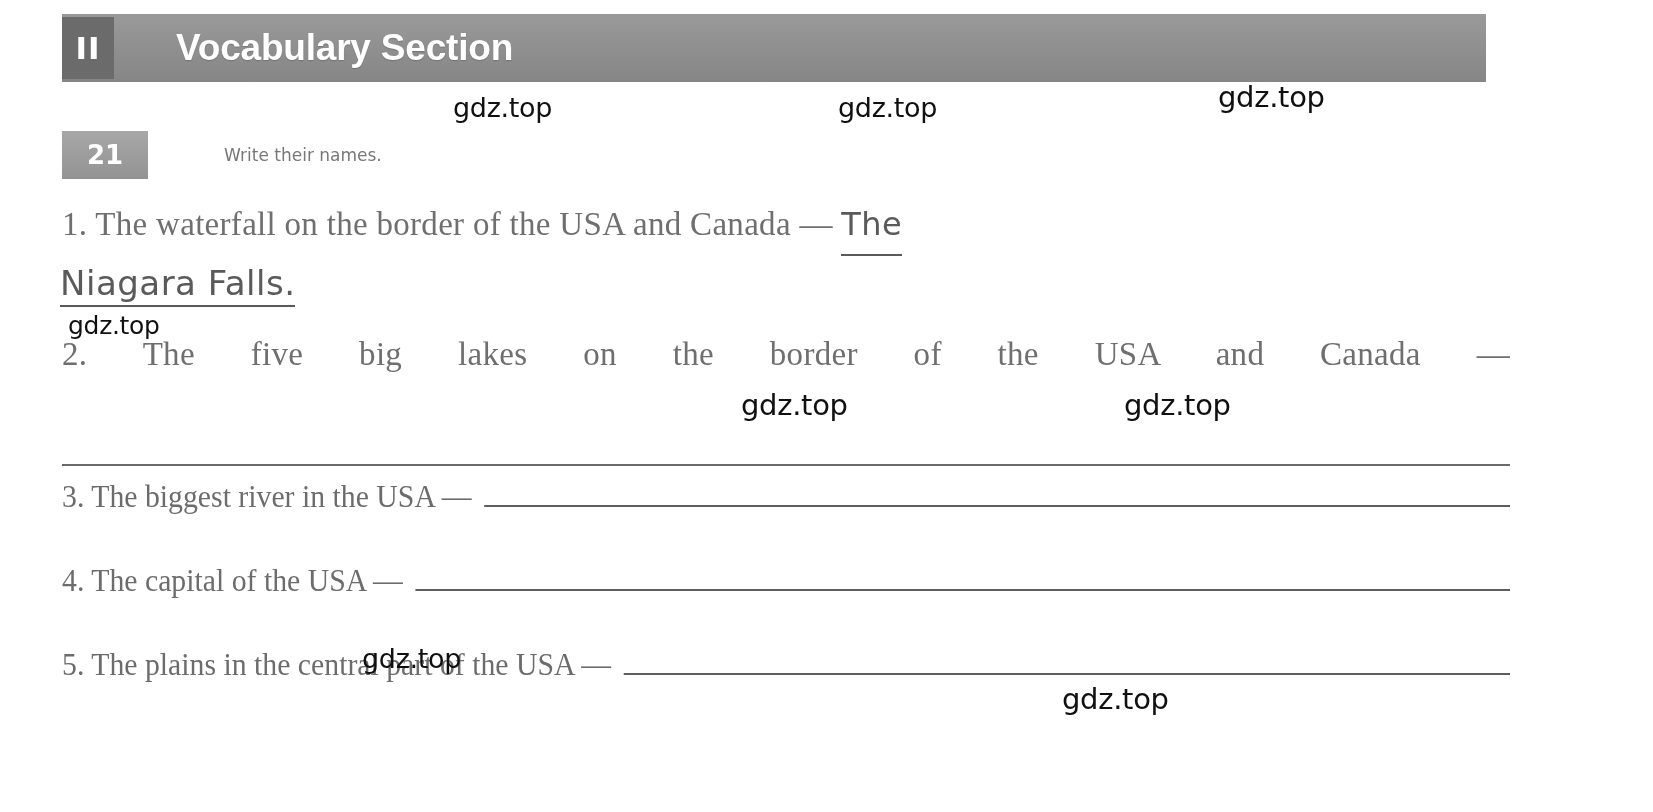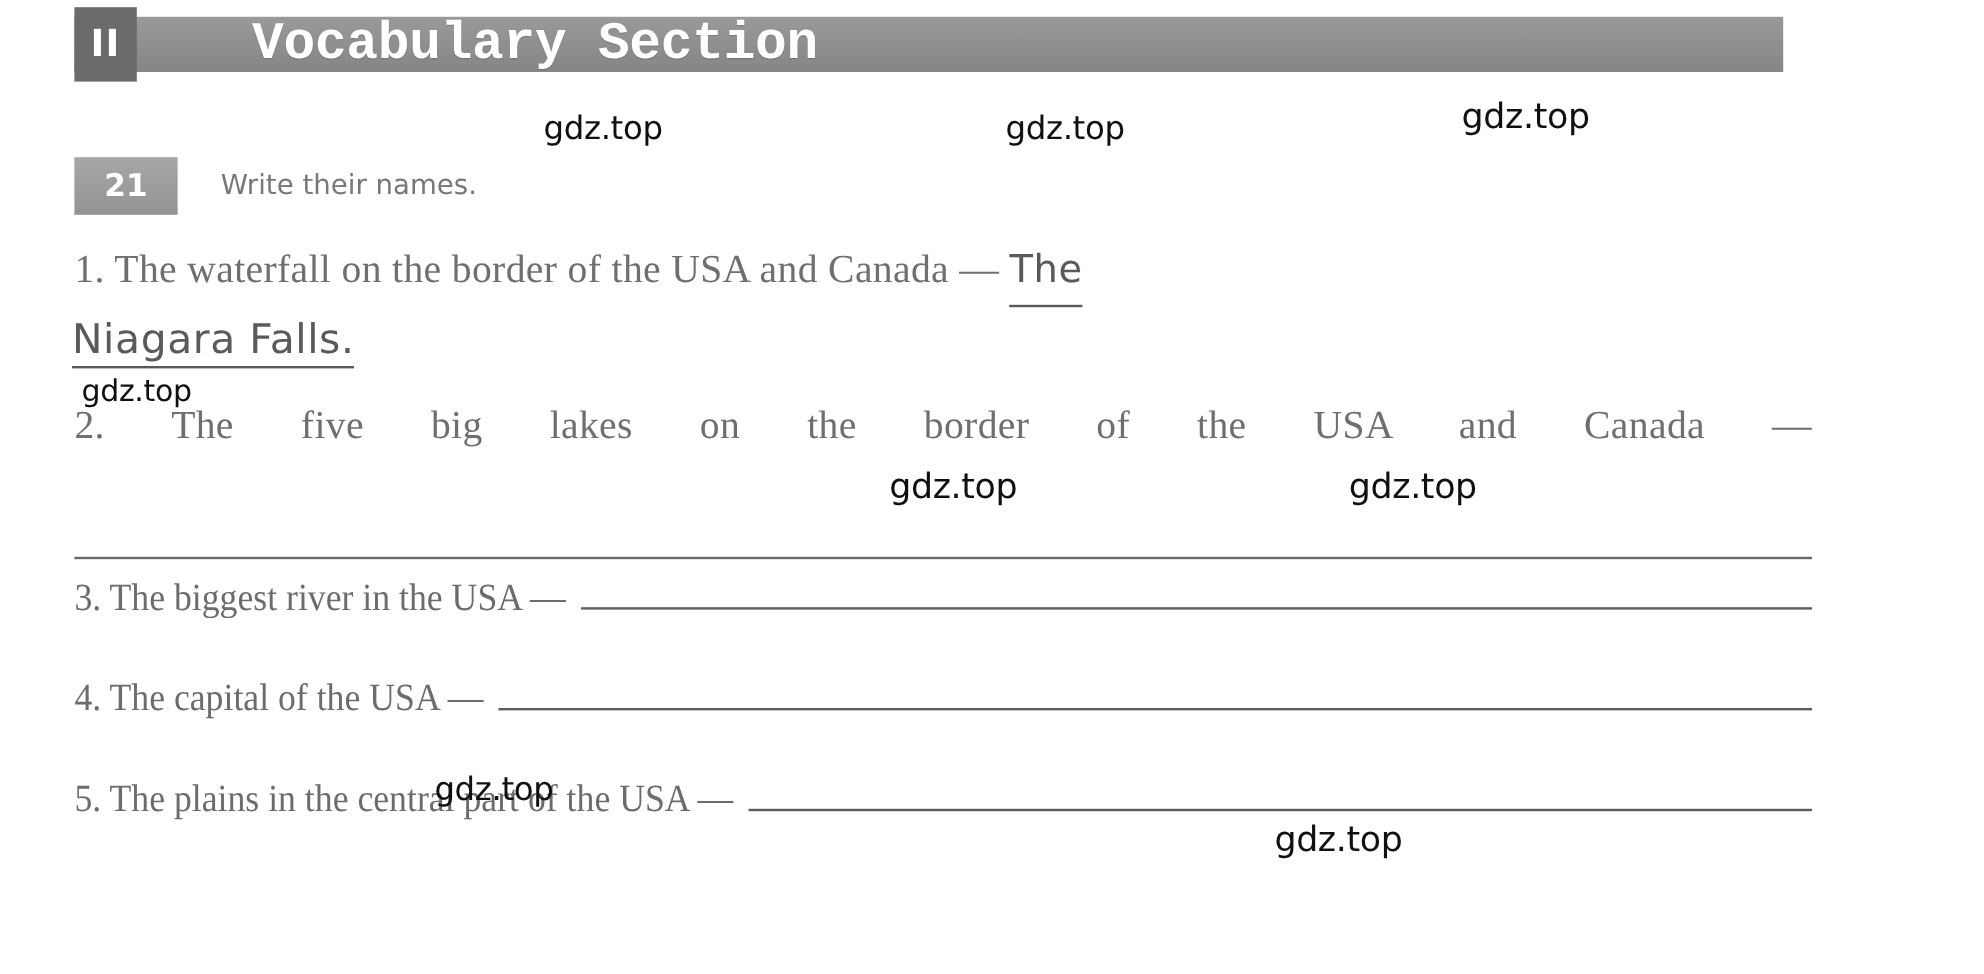--- a/index.html
+++ b/index.html
@@ -7,55 +7,55 @@
     width:1653px;height:812px;
     background:#ffffff;
     font-family:"Liberation Serif", serif;
     position:relative;
     overflow:hidden;
   }
   .page{position:absolute;inset:0;}
 
   
   .banner{
-    position:absolute;left:62px;top:14px;width:1424px;height:46px;
+    position:absolute;left:62px;top:14px;width:1424px;height:68px;
     background:#8e8e8e;
     background-image:linear-gradient(180deg,rgba(255,255,255,.10),rgba(0,0,0,.06));
     display:flex;align-items:center;
   }
   .banner-num{
     width:52px;height:62px;background:#6b6b6b;
     display:flex;align-items:center;justify-content:center;
     color:#ffffff;font-family:"DejaVu Sans",sans-serif;
     font-weight:bold;font-size:31px;letter-spacing:1px;
     flex:0 0 auto;
   }
   .banner-title{
-    color:#ffffff;font-family:Liberation Mono, monospace;
-    font-weight:bold;font-size:44px;letter-spacing:-0.2px;
-    margin-left:96px;
+    color:#ffffff;font-family:Liberation Sans, sans-serif;
+    font-weight:bold;font-size:37px;letter-spacing:-0.2px;
+    margin-left:62px;
     text-shadow:0 1px 1px rgba(0,0,0,.18);
   }
 
   
   .ex-head{
     position:absolute;left:62px;top:131px;height:48px;
-    display:flex;align-items:center;
+    display:flex;align-items:center;gap:40px;
   }
   .ex-num{
     width:86px;height:48px;background:#9b9b9b;
     background-image:linear-gradient(180deg,rgba(255,255,255,.12),rgba(0,0,0,.05));
     color:#ffffff;font-family:"DejaVu Sans",sans-serif;
     font-weight:bold;font-size:26px;
     display:flex;align-items:center;justify-content:center;
     flex:0 0 auto;
   }
   .ex-text{
     margin-left:36px;color:#787878;
-    font-family:"DejaVu Sans",sans-serif;font-size:23px;
+    font-family:"DejaVu Sans",sans-serif;font-size:17px;
   }
 
   
   .items{position:absolute;left:62px;top:205px;width:1448px;}
 
   .item{color:#6e6e6e;}
 
   
   .item-wide{
     font-family:"Liberation Serif", serif;

